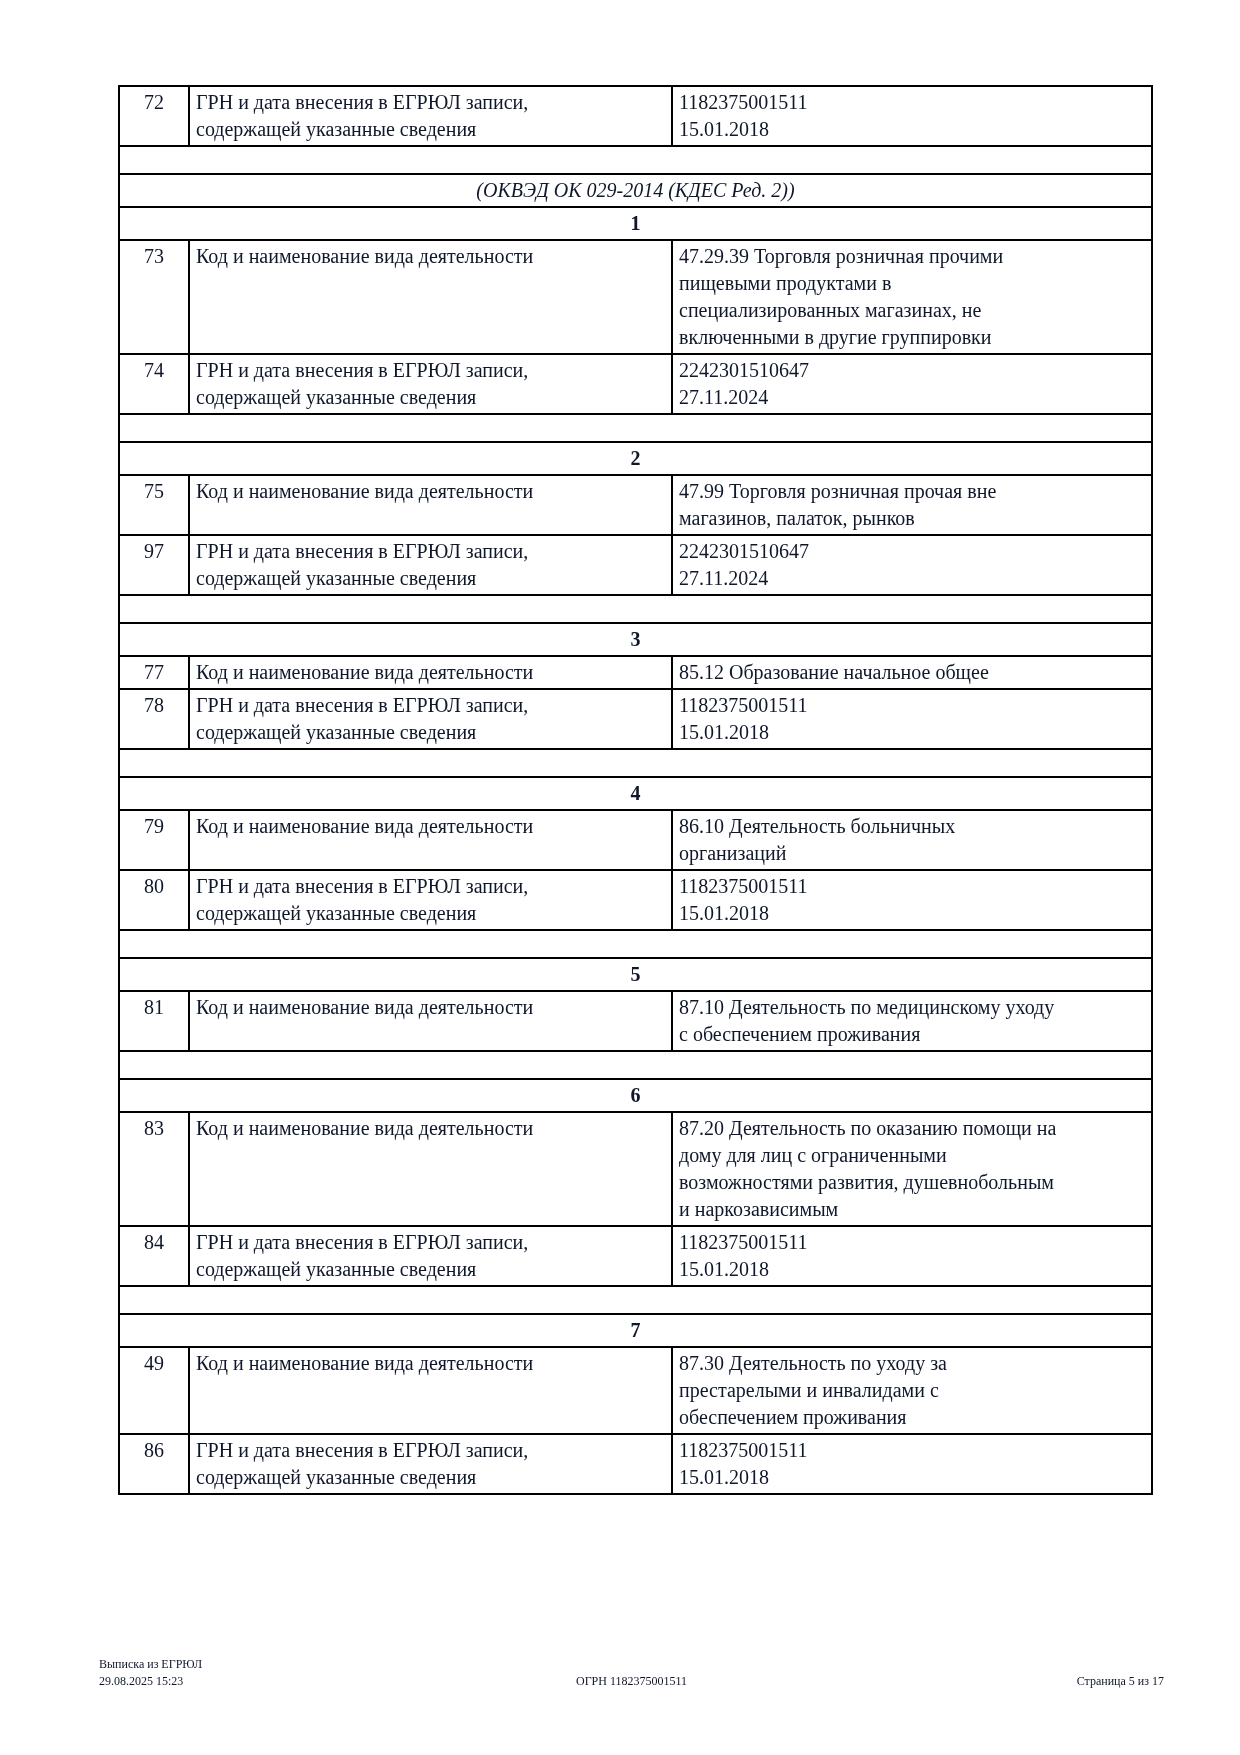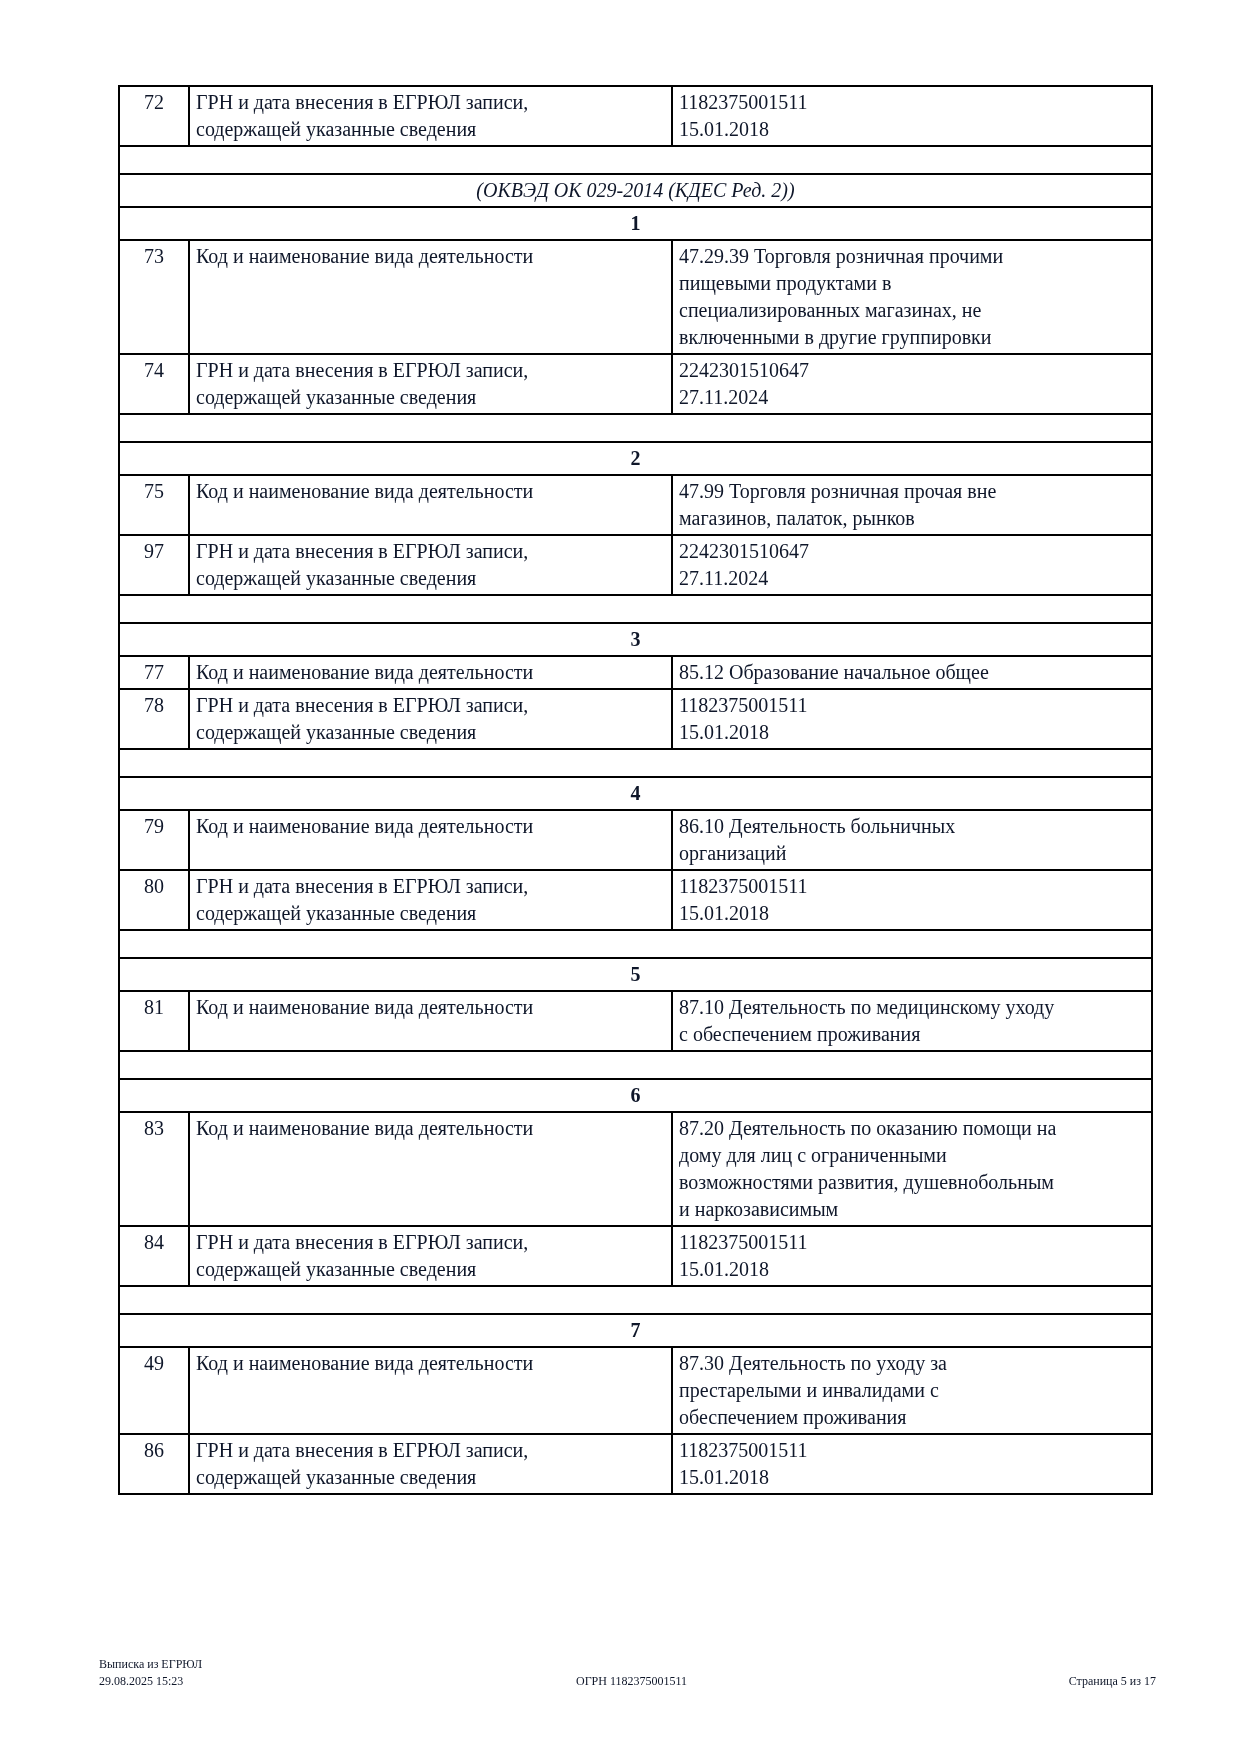--- a/index.html
+++ b/index.html
@@ -75,21 +75,21 @@
   }
   .footer-center {
     position: absolute;
     left: 0;
     top: 17px;
     width: 100%;
     text-align: center;
   }
   .footer-right {
     position: absolute;
-    right: 8px;
+    right: 0;
     top: 17px;
     text-align: right;
   }
 </style>
 </head>
 <body>
 
 <div class="page">
 
   <table class="doc-table">

